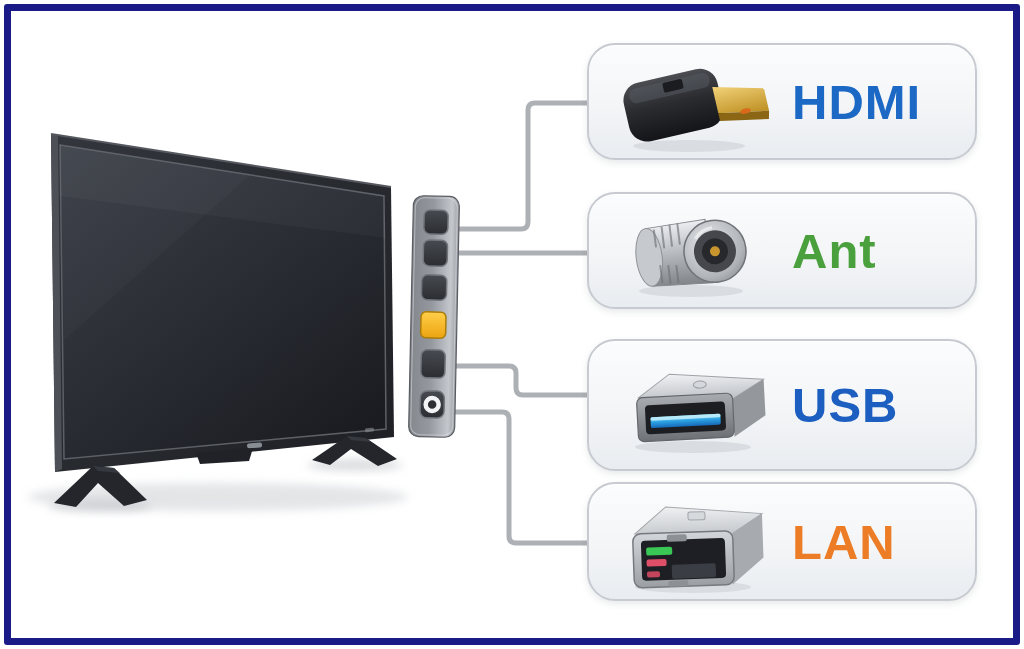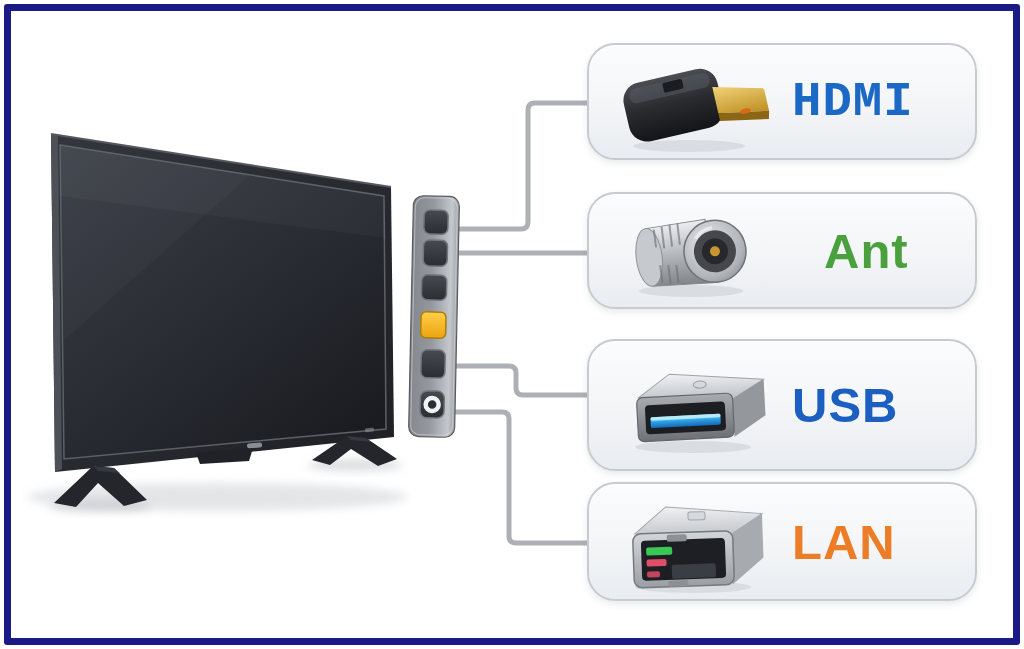--- a/index.html
+++ b/index.html
@@ -131,21 +131,21 @@
       <ellipse cx="80" cy="96" rx="56" ry="6" fill="#d9dce0"></ellipse>
       <g transform="rotate(-13 78 52)">
         <rect x="16" y="22" width="96" height="60" rx="18" fill="url(#hBody)"></rect>
         <rect x="23" y="27" width="82" height="15" rx="7" fill="#5c5f65" opacity="0.45"></rect>
         <rect x="58" y="28" width="20" height="10" rx="2" fill="#1b1c20"></rect>
         <polygon points="106,43 156,56 156,79 106,70" fill="url(#hGold)"></polygon>
         <polygon points="106,70 156,79 154,87 106,78" fill="#8b6715"></polygon>
         <ellipse cx="133" cy="74" rx="5.5" ry="2.6" fill="#d96a1c"></ellipse>
       </g>
     </svg>
-    <span class="card-label" style="color: rgb(28, 105, 197); font-family: Liberation Mono, monospace;">HDMI</span>
+    <span class="card-label" style="color: rgb(28, 105, 197);">HDMI</span>
   </div>
 
   <div class="card" id="card-ant">
     <svg class="card-icon" viewBox="0 0 168 104">
       <defs>
         <linearGradient id="aBarrel" x1="0" y1="0" x2="0" y2="1">
           <stop offset="0" stop-color="#eceef1"></stop>
             <stop offset="0.5" stop-color="#b3b6bb"></stop>
             <stop offset="1" stop-color="#7e8186"></stop>
         </linearGradient>
@@ -168,21 +168,21 @@
             <line x1="58" y1="63" x2="58" y2="82"></line>
           <line x1="66" y1="64" x2="66" y2="82"></line>
         </g>
         <circle cx="106" cy="55" r="31" fill="url(#aFace)" stroke="#6f7277" stroke-width="1.5"></circle>
         <circle cx="106" cy="55" r="21" fill="#45474d"></circle>
         <circle cx="106" cy="55" r="13" fill="#26282c"></circle>
         <circle cx="106" cy="55" r="5" fill="#c9952e"></circle>
         <path d="M88,40 A24 24 0 0 1 106 31" stroke="#f2f3f5" stroke-width="3" fill="none" opacity="0.7"></path>
       </g>
     </svg>
-    <span class="card-label" style="color: rgb(74, 160, 60); margin-left: 32px;">Ant</span>
+    <span class="card-label" style="color: rgb(74, 160, 60);">Ant</span>
   </div>
 
   <div class="card" id="card-usb">
     <svg class="card-icon" viewBox="0 0 168 104">
       <defs>
         <linearGradient id="uTop" x1="0" y1="0" x2="0" y2="1">
           <stop offset="0" stop-color="#f0f2f4"></stop>
             <stop offset="1" stop-color="#bcbfc4"></stop>
         </linearGradient>
         <linearGradient id="uFront" x1="0" y1="0" x2="0" y2="1">

